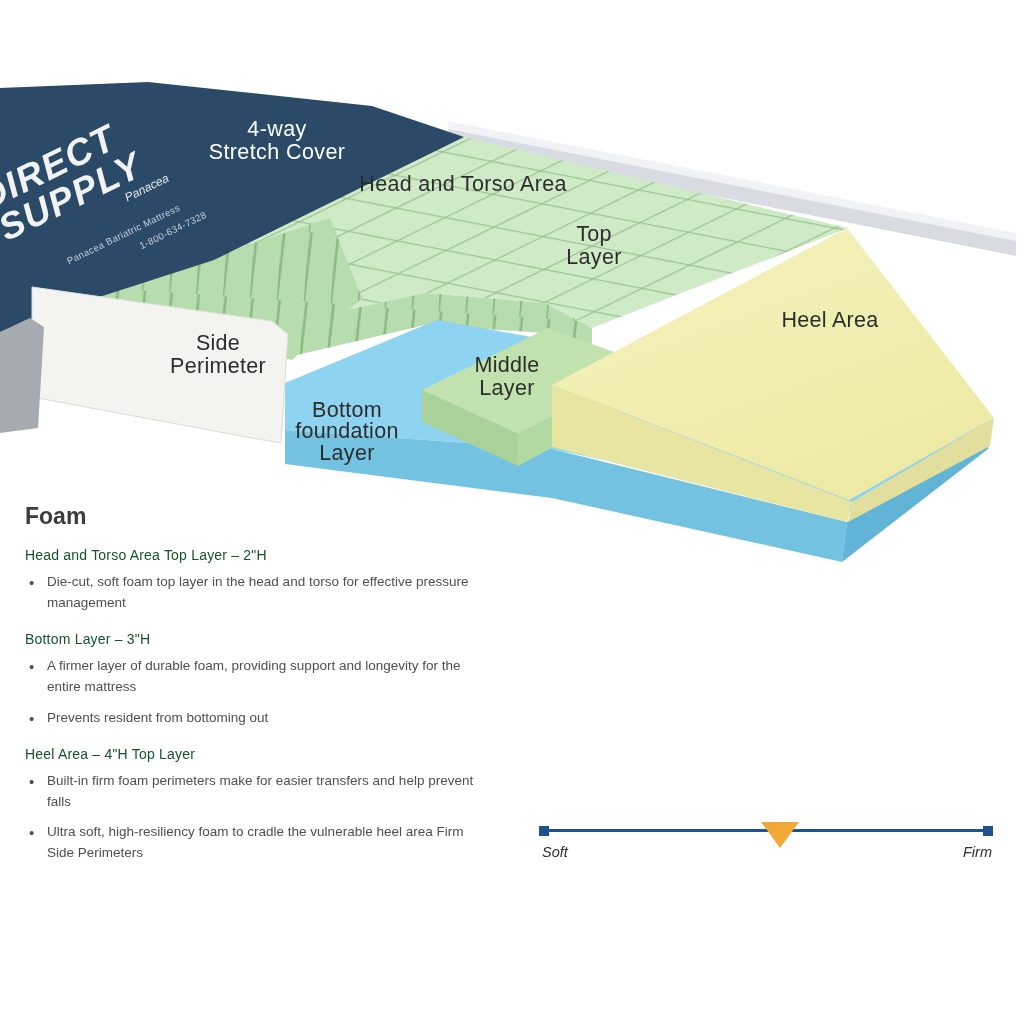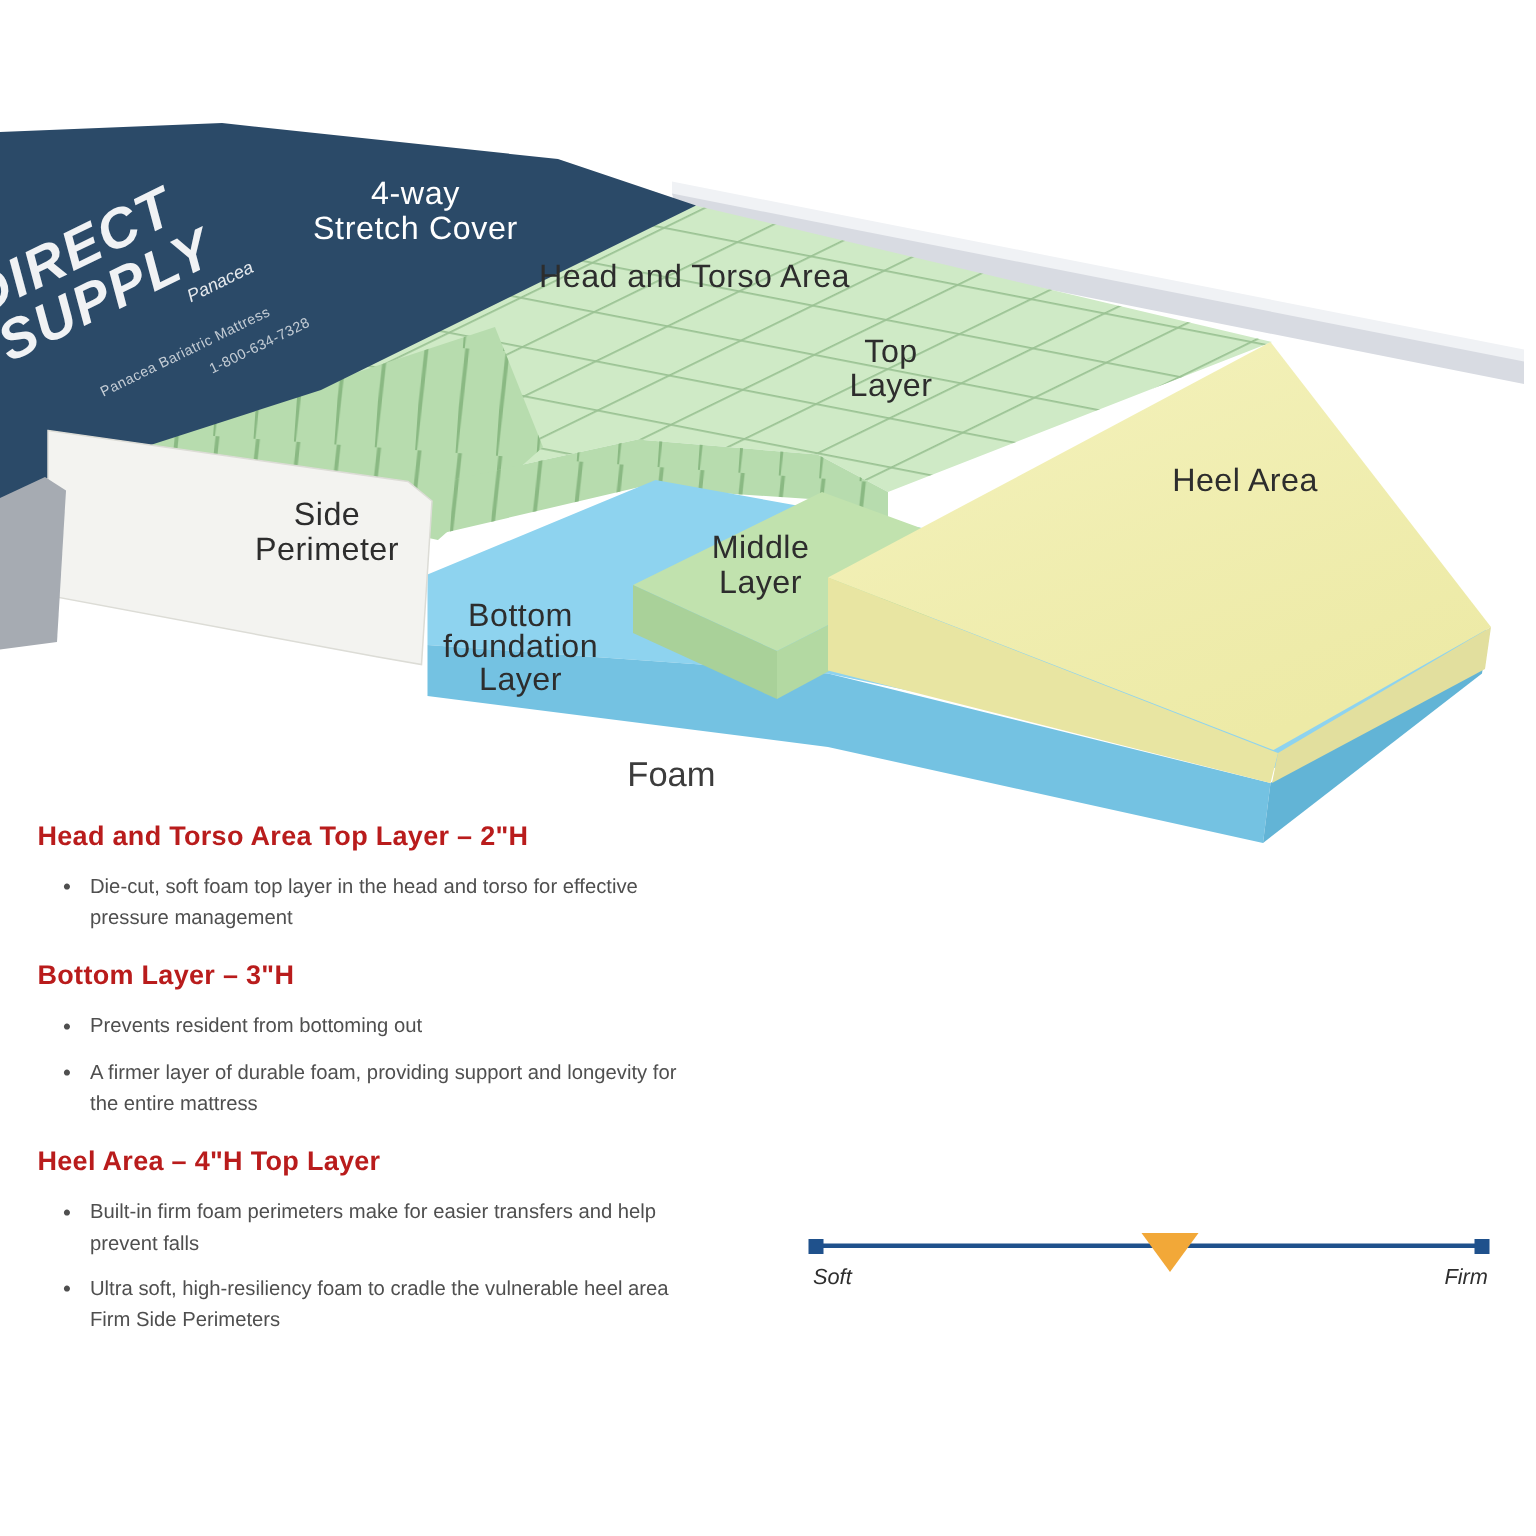--- a/index.html
+++ b/index.html
@@ -10,23 +10,23 @@
   .illus{position:absolute;left:0;top:0;width:1024px;height:580px;}
   svg text{font-family:"Liberation Sans","DejaVu Sans",sans-serif;}
   .diag-label{font-size:21.5px;fill:#2d2d2d;font-weight:500;letter-spacing:.3px;text-anchor:middle;}
   .diag-label-white{font-size:21.5px;fill:#ffffff;font-weight:500;letter-spacing:.4px;text-anchor:middle;}
   .logo-big{font-size:37px;font-weight:900;font-style:italic;fill:rgba(255,255,255,.93);letter-spacing:1.5px;}
   .logo-sub{font-size:12px;font-style:italic;fill:rgba(255,255,255,.88);}
   .logo-small{font-size:9.5px;fill:rgba(255,255,255,.72);letter-spacing:.4px;}
 
   
   .specs{position:absolute;left:25px;top:503px;width:452px;color:#4f4f4f;}
-  .specs .title{font-size:23px;color:#3c3c3c;font-weight:400;margin:0 0 14px 0;text-align:right;}
-  .specs h3{font-size:18px;color:#b91c1c;font-weight:700;margin:17px 0 9px 0;letter-spacing:.2px;}
-  .specs ul{list-style:none;margin:13px;padding:0;}
+  .specs .title{font-size:23px;color:#3c3c3c;font-weight:700;margin:0 0 14px 0;}
+  .specs h3{font-size:14px;color:#14532d;font-weight:400;margin:17px 0 9px 0;letter-spacing:.2px;}
+  .specs ul{list-style:none;margin:0;padding:0;}
   .specs li{position:relative;padding-left:22px;margin:0 0 10px 0;font-size:13.5px;line-height:1.55;color:#4f4f4f;}
   .specs li::before{content:"\2022";position:absolute;left:4px;top:-1px;font-size:15px;color:#4f4f4f;}
 
   
   .scale{position:absolute;left:540px;top:822px;width:452px;height:50px;}
   .scale .track{position:absolute;left:0;right:0;top:7px;height:3px;background:#1f518c;}
   .scale .endcap{position:absolute;width:10px;height:10px;background:#1f518c;top:3.5px;}
   .scale .endcap.left{left:-1px;}
   .scale .endcap.right{right:-1px;}
   .scale .marker{position:absolute;top:0;left:53%;width:0;height:0;margin-left:-19px;
@@ -128,22 +128,22 @@
     <h2 class="title">Foam</h2>
 
     <h3>Head and Torso Area Top Layer – 2"H</h3>
     <ul>
       <li>Die-cut, soft foam top layer in the head and torso for effective pressure management</li>
     </ul>
 
 
     <h3>Bottom Layer – 3"H</h3>
     <ul>
+      <li>A firmer layer of durable foam, providing support and longevity for the entire mattress</li>
       <li>Prevents resident from bottoming out</li>
-      <li>A firmer layer of durable foam, providing support and longevity for the entire mattress</li>
     </ul>
 
     <h3>Heel Area – 4"H Top Layer</h3>
     <ul>
       <li>Built-in firm foam perimeters make for easier transfers and help prevent falls</li>
       <li>Ultra soft, high-resiliency foam to cradle the vulnerable heel area Firm Side Perimeters</li>
     </ul>
   </div>
 
   <div class="scale">

